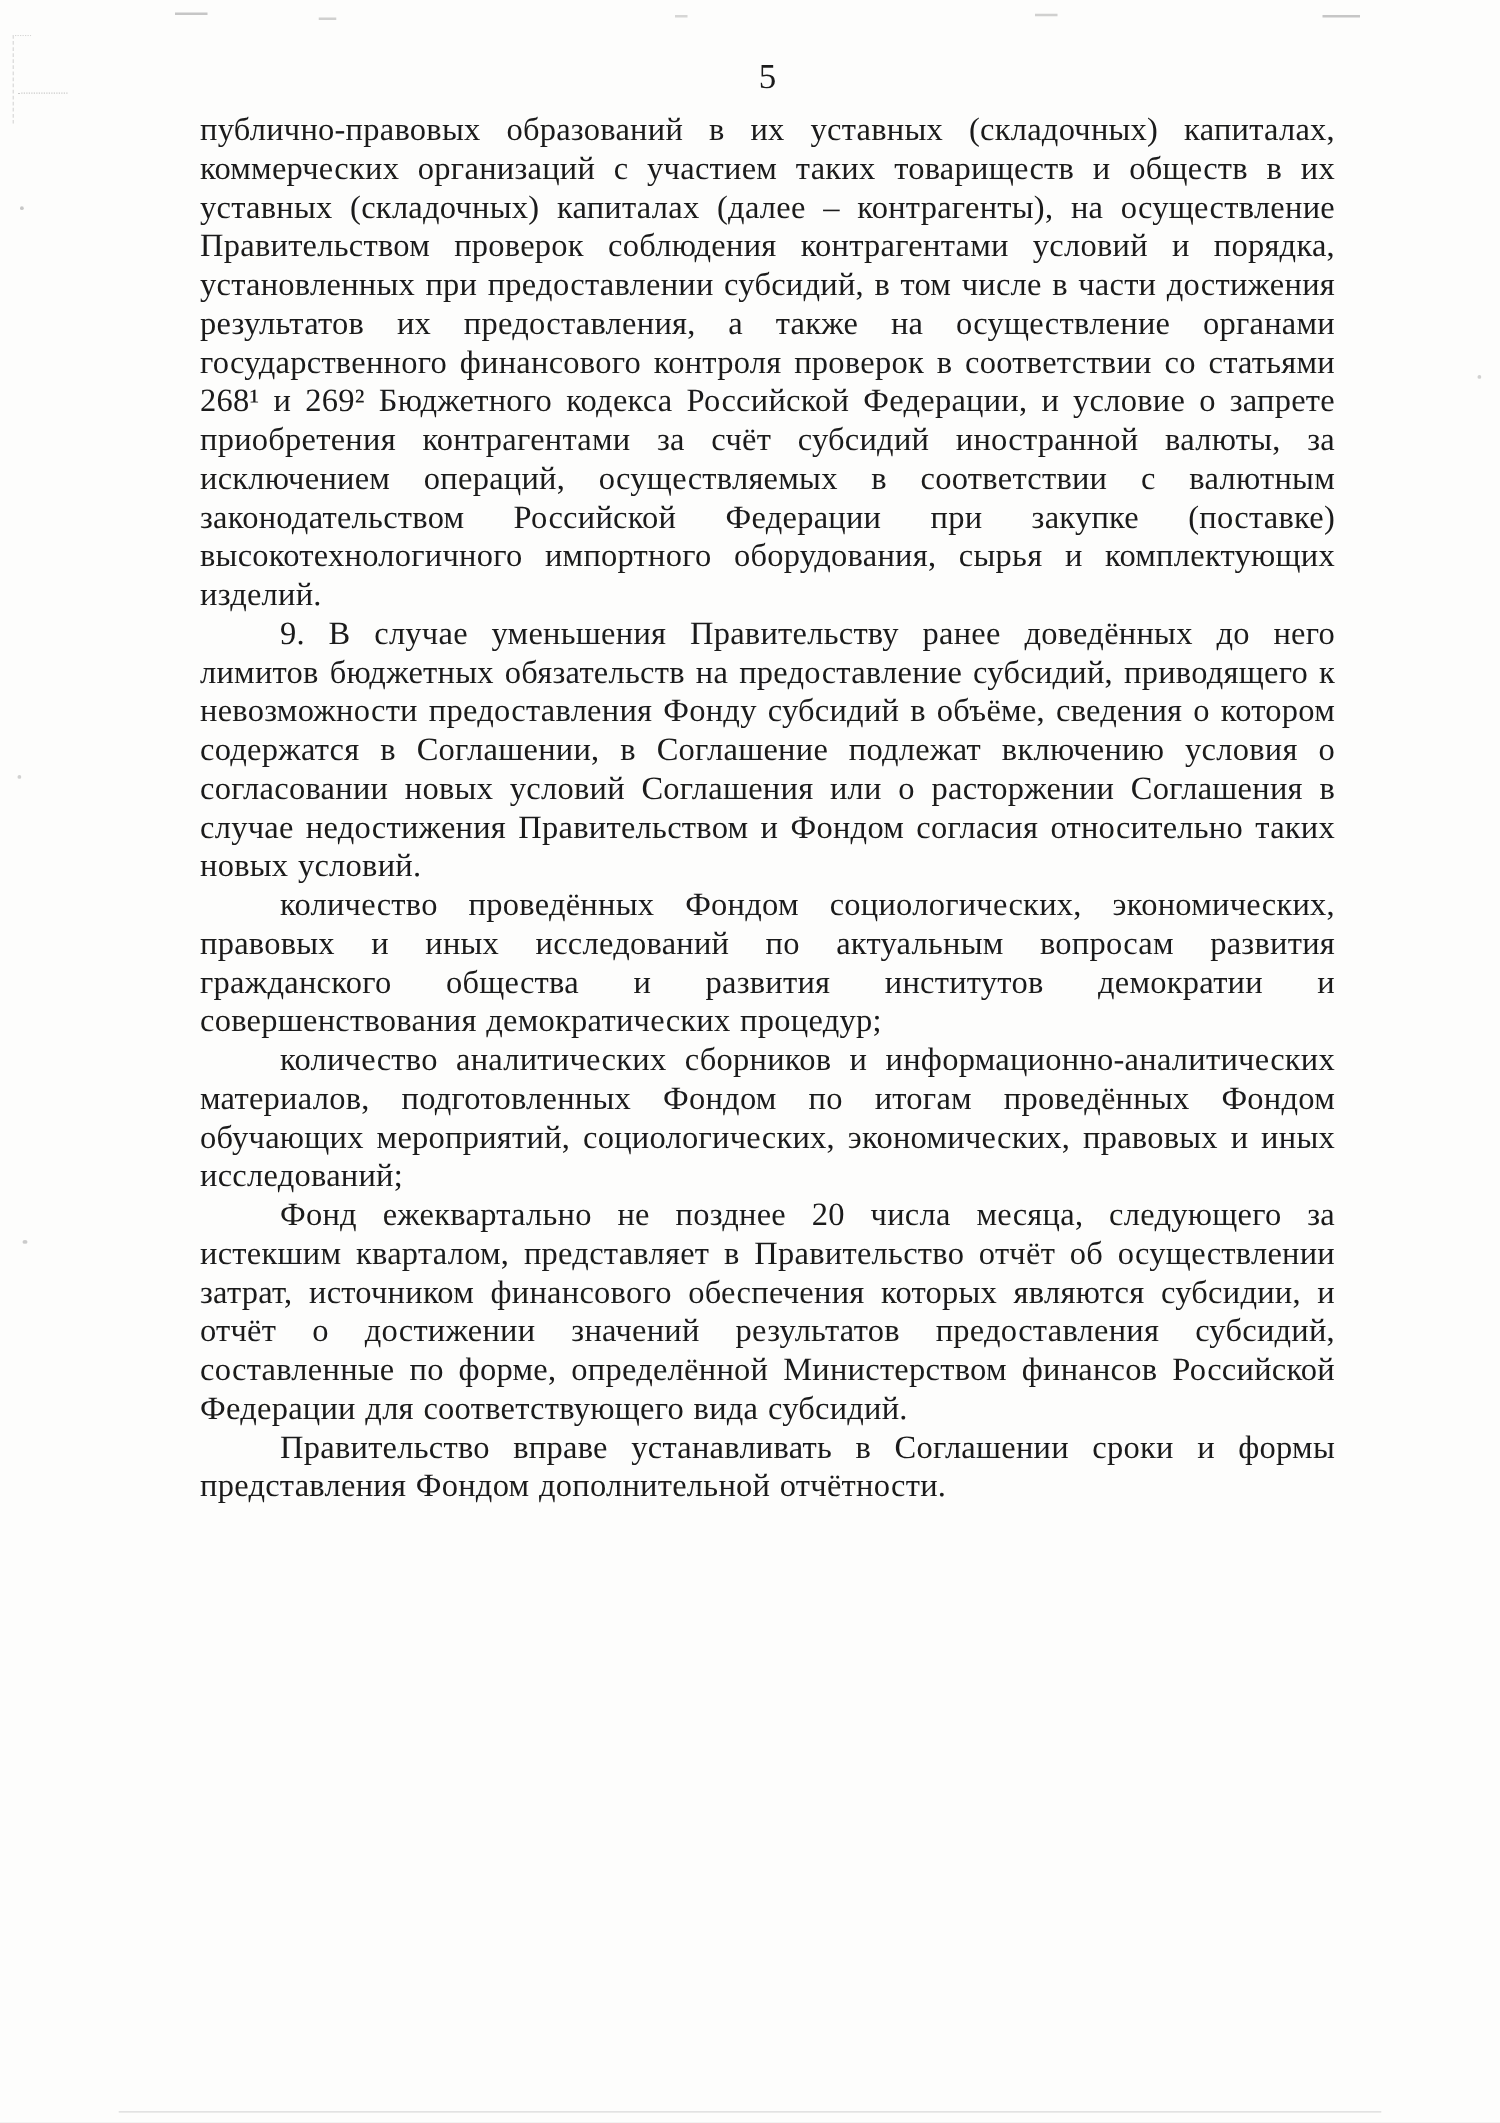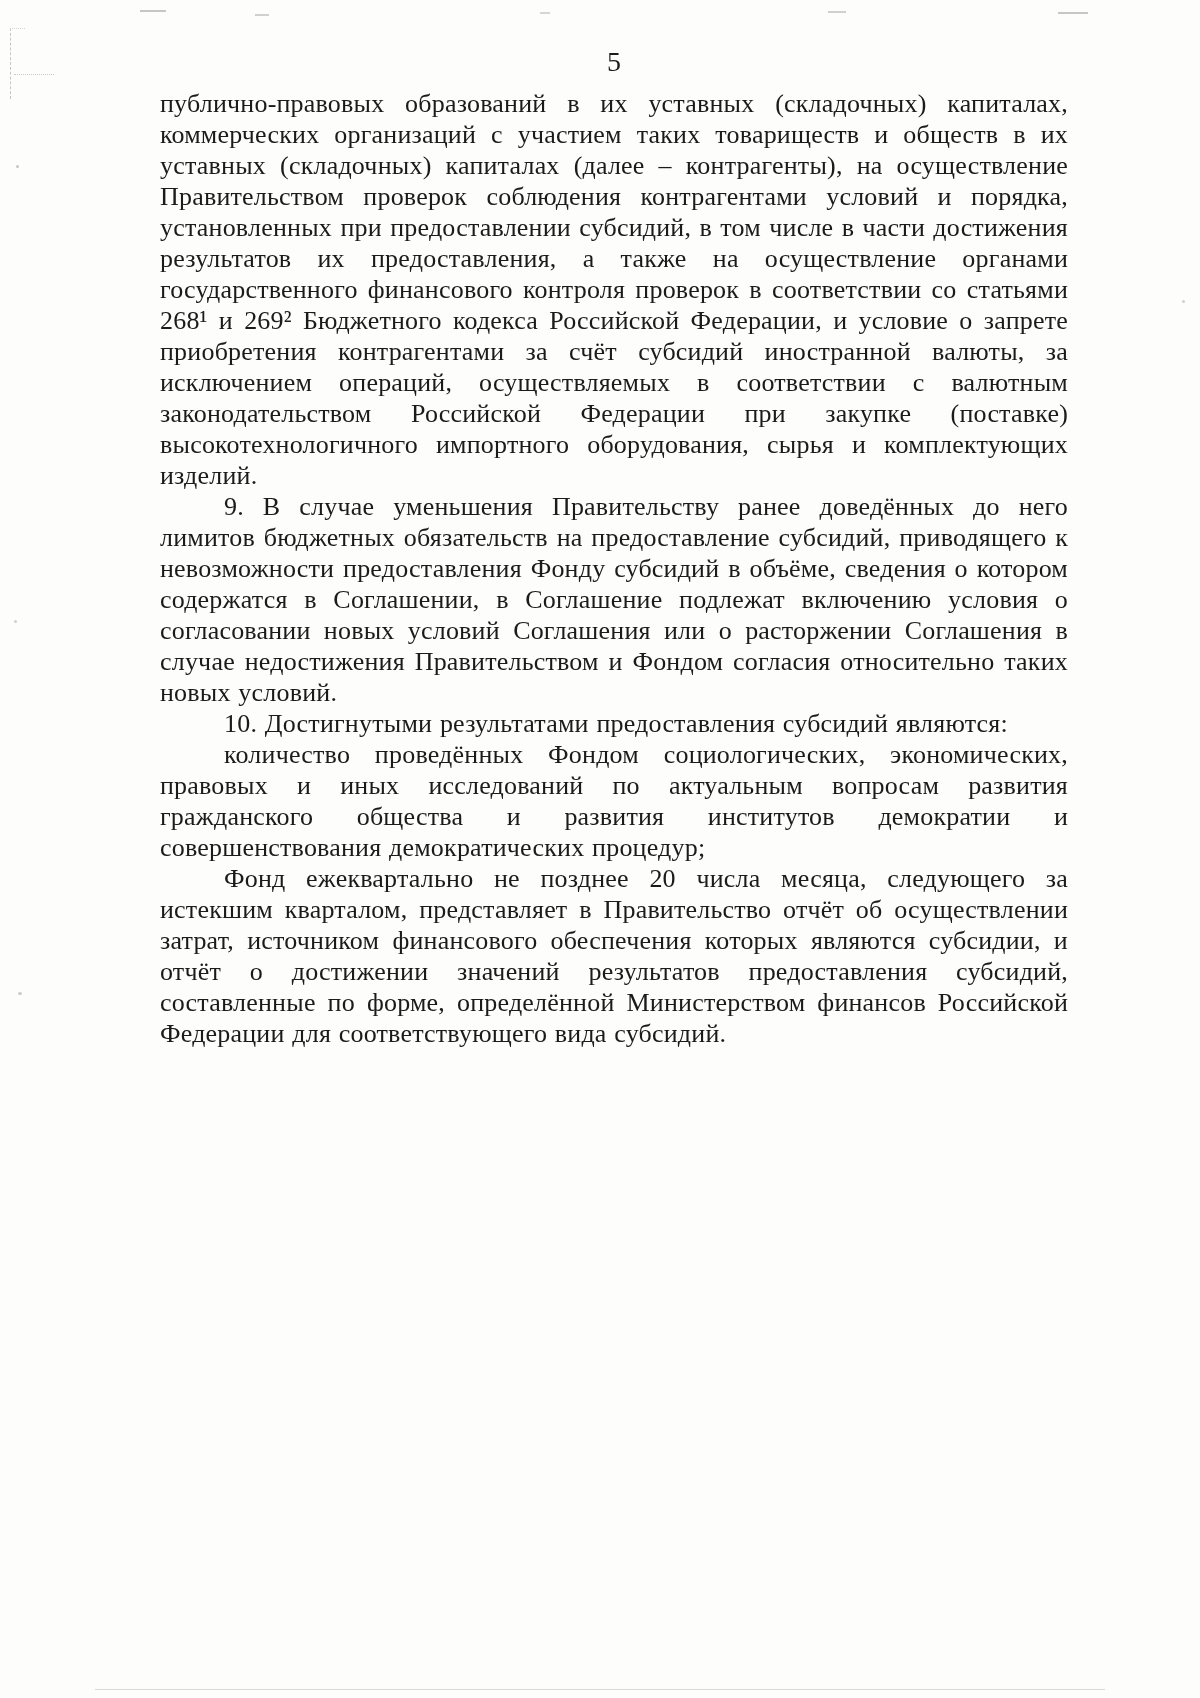--- a/index.html
+++ b/index.html
@@ -92,18 +92,19 @@
   <div class="artifact artifact-left-speck-2"></div>
   <div class="artifact artifact-left-speck-3"></div>
   <div class="artifact artifact-right-speck"></div>
   <div class="artifact artifact-bottom-line"></div>
 
   <div class="page-number">5</div>
 
   <div class="text-block">
     <p>публично-правовых образований в их уставных (складочных) капиталах, коммерческих организаций с участием таких товариществ и обществ в их уставных (складочных) капиталах (далее – контрагенты), на осуществление Правительством проверок соблюдения контрагентами условий и порядка, установленных при предоставлении субсидий, в том числе в части достижения результатов их предоставления, а также на осуществление органами государственного финансового контроля проверок в соответствии со статьями 268¹ и 269² Бюджетного кодекса Российской Федерации, и условие о запрете приобретения контрагентами за счёт субсидий иностранной валюты, за исключением операций, осуществляемых в соответствии с валютным законодательством Российской Федерации при закупке (поставке) высокотехнологичного импортного оборудования, сырья и комплектующих изделий.</p>
     <p class="indent">9. В случае уменьшения Правительству ранее доведённых до него лимитов бюджетных обязательств на предоставление субсидий, приводящего к невозможности предоставления Фонду субсидий в объёме, сведения о котором содержатся в Соглашении, в Соглашение подлежат включению условия о согласовании новых условий Соглашения или о расторжении Соглашения в случае недостижения Правительством и Фондом согласия относительно таких новых условий.</p>
-    <p class="indent">10. Достигнутыми результатами предоставления субсидий являются:</p>
     <p class="indent">количество проведённых Фондом социологических, экономических, правовых и иных исследований по актуальным вопросам развития гражданского общества и развития институтов демократии и совершенствования демократических процедур;</p>
+    <p class="indent">количество аналитических сборников и информационно-аналитических материалов, подготовленных Фондом по итогам проведённых Фондом обучающих мероприятий, социологических, экономических, правовых и иных исследований;</p>
     <p class="indent">Фонд ежеквартально не позднее 20 числа месяца, следующего за истекшим кварталом, представляет в Правительство отчёт об осуществлении затрат, источником финансового обеспечения которых являются субсидии, и отчёт о достижении значений результатов предоставления субсидий, составленные по форме, определённой Министерством финансов Российской Федерации для соответствующего вида субсидий.</p>
+    <p class="indent">Правительство вправе устанавливать в Соглашении сроки и формы представления Фондом дополнительной отчётности.</p>
   </div>
 
 </div>
 
 </body></html>

